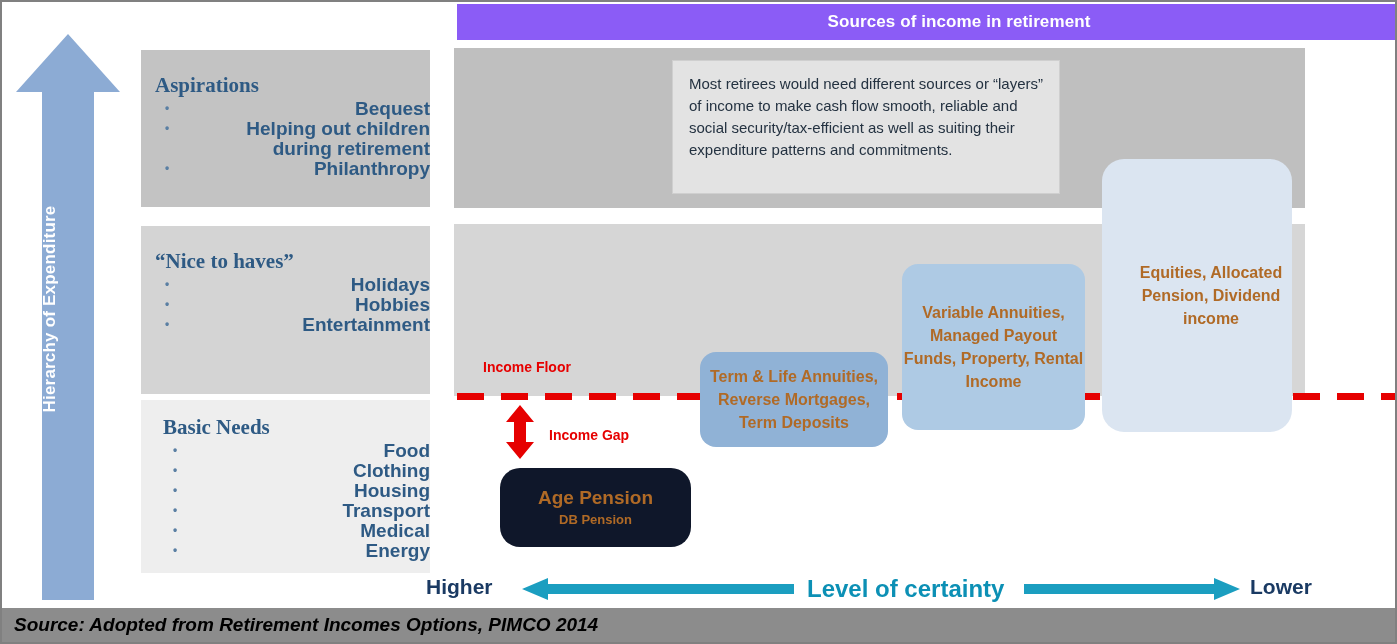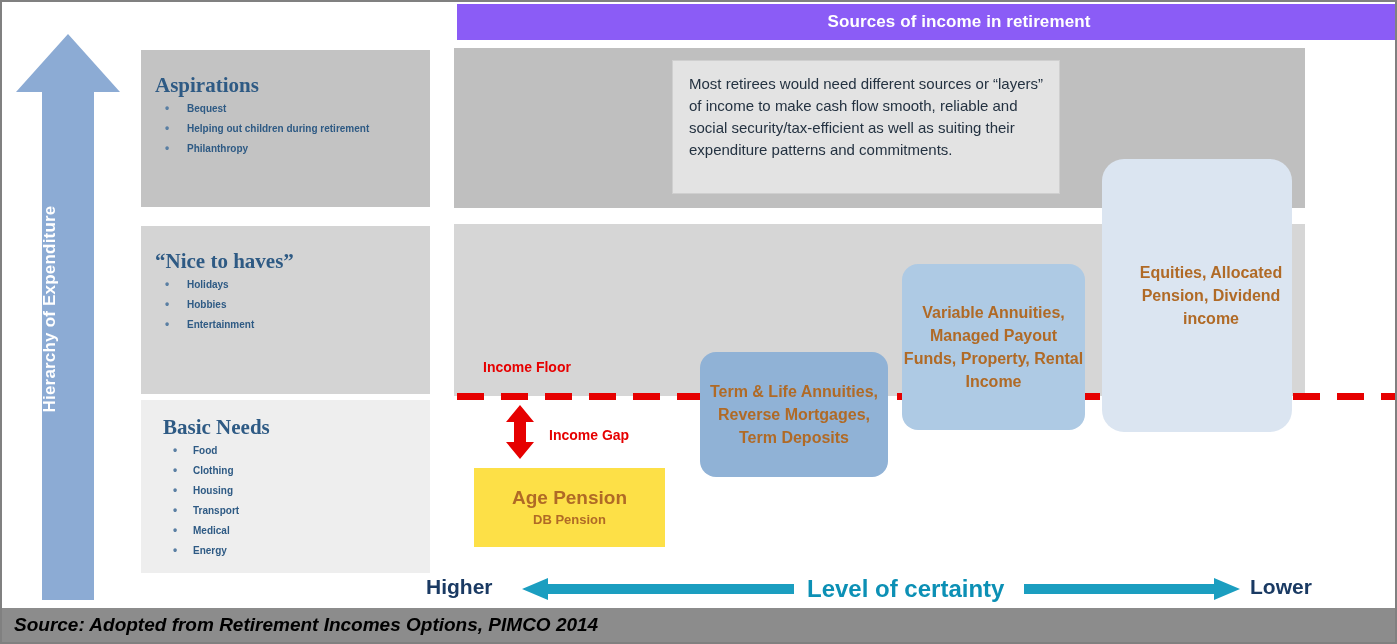--- a/index.html
+++ b/index.html
@@ -100,24 +100,25 @@
   #panel-basic { padding-top: 16px; }
 
   .tier-list {
     list-style: none;
     margin: 0;
     padding: 0;
   }
   .tier-list li {
     color: #2e5a84;
     font-weight: bold;
-    font-size: 10px;
+    font-size: 19px;
     line-height: 20px;
     position: relative;
     padding-left: 46px;
+    text-align: right;
   }
   .tier-list li::before {
     content: "\2022";
     position: absolute;
     left: 24px;
     top: -1px;
     font-size: 12px;
     color: #5a7fa3;
   }
   #panel-basic .tier-list li { padding-left: 52px; }
@@ -185,30 +186,30 @@
     display: flex;
     align-items: center;
     justify-content: center;
     text-align: center;
     color: #b06a26;
     font-weight: bold;
     line-height: 23px;
     border-radius: 14px;
   }
   #box-age-pension {
-    left: 472px; top: 466px; width: 191px; height: 79px;
-    background: #fde047;
-    border-radius: 0;
+    left: 498px; top: 466px; width: 191px; height: 79px;
+    background: #0f172a;
+    border-radius: 20px;
     flex-direction: column;
   }
   #box-age-pension .line1 { font-size: 19px; line-height: 24px; }
   #box-age-pension .line2 { font-size: 13px; line-height: 20px; }
 
   #box-term-life {
-    left: 698px; top: 350px; width: 188px; height: 125px;
+    left: 698px; top: 350px; width: 188px; height: 95px;
     background: #90b2d6;
     font-size: 16px;
     border-radius: 16px;
   }
   #box-variable {
     left: 900px; top: 262px; width: 183px; height: 166px;
     background: #aecae4;
     font-size: 16px;
     border-radius: 16px;
   }

